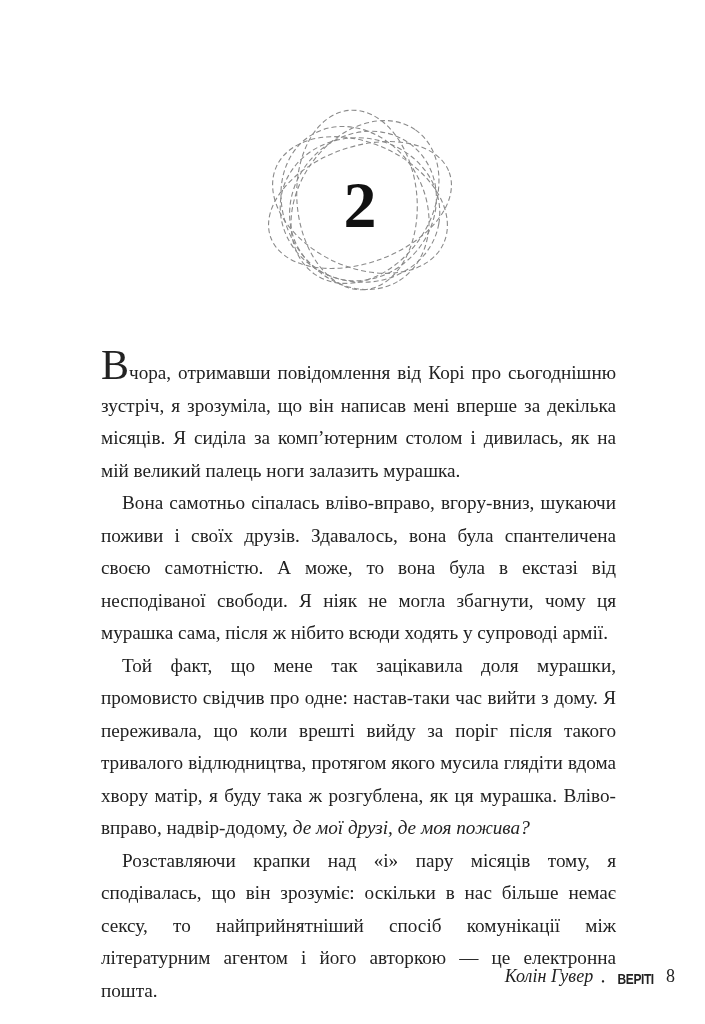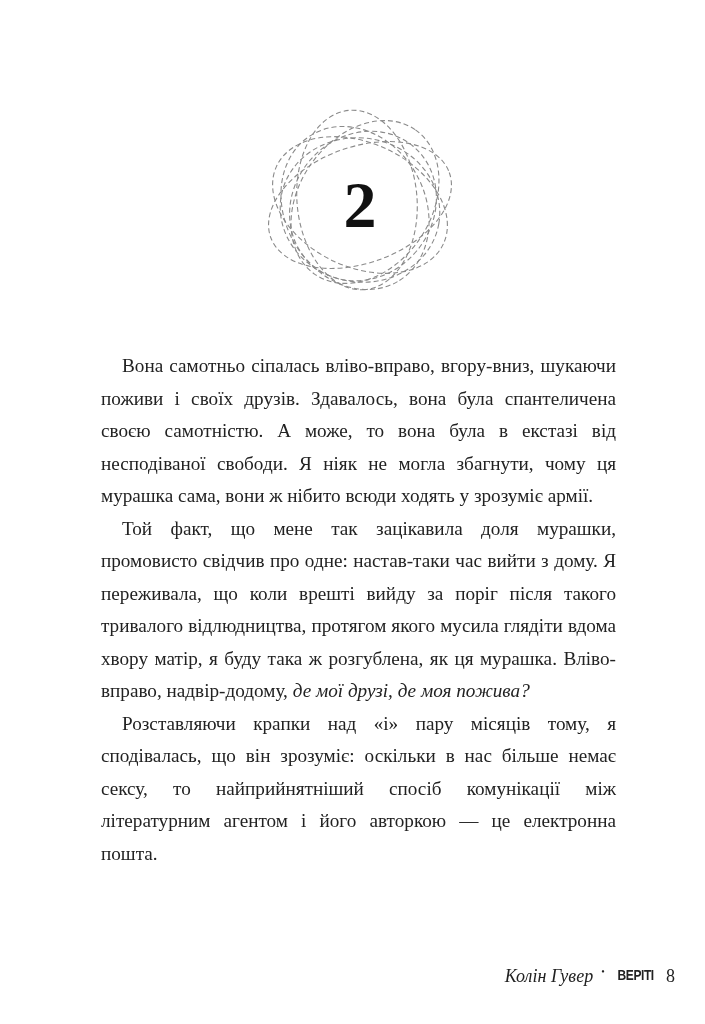--- a/index.html
+++ b/index.html
@@ -5,21 +5,21 @@
   html, body { margin:0; padding:0; background:#ffffff; }
   body { width:705px; height:1024px; position:relative; overflow:hidden; font-family:"DejaVu Serif", "Liberation Serif", serif; color:#222; }
   .emblem { position:absolute; left:255px; top:100px; width:210px; height:210px; }
   .emblem svg { position:absolute; left:0; top:0; }
   .chapter-num { position:absolute; left:0; top:0; width:210px; height:210px; display:flex; align-items:center; justify-content:center; font-family:"Liberation Serif", serif; font-weight:bold; font-size:66px; color:#111; }
   .body-text { position:absolute; left:101px; top:350px; width:515px; font-family:"Liberation Serif", serif; font-size:19.2px; line-height:32.5px; text-align:justify; color:#222; }
   .body-text p { margin:0; text-indent:21px; }
   .body-text p.first { text-indent:0; }
   .dropcap { font-size:42px; line-height:30px; }
   .ital { font-style:italic;margin-top:20px; }
-  .footer { position:absolute; right:30px; top:966px; font-family:"Liberation Serif", serif; font-size:18px; color:#222; display:flex; align-items:flex-start; gap:8px; }
+  .footer { position:absolute; right:30px; top:966px; font-family:"Liberation Serif", serif; font-size:18px; color:#222; display:flex; align-items:flex-end; gap:8px; }
   .footer .author { font-style:italic; }
   .footer .bullet { font-size:10px; }
   .footer .title { font-family:"Liberation Sans", sans-serif; font-weight:bold; font-size:15px; letter-spacing:-0.5px; transform:scaleX(0.8); display:inline-block; }
 </style>
 </head>
 <body>
 
 <div class="emblem">
   <svg width="210" height="210" viewBox="0 0 210 210">
     <g fill="none" stroke="#8a8a8a" stroke-width="1.1" stroke-dasharray="5 3">
@@ -29,21 +29,22 @@
       <ellipse cx="110" cy="102" rx="88" ry="66" transform="rotate(-55 110 102)"></ellipse>
       <ellipse cx="105" cy="110" rx="80" ry="72" transform="rotate(10 105 110)"></ellipse>
       <ellipse cx="102" cy="100" rx="90" ry="60" transform="rotate(85 102 100)"></ellipse>
       <ellipse cx="108" cy="106" rx="70" ry="78" transform="rotate(40 108 106)"></ellipse>
     </g>
   </svg>
   <div class="chapter-num">2</div>
 </div>
 
 <div class="body-text">
-  <p>Вона самотньо сіпалась вліво-вправо, вгору-вниз, шукаючи поживи і своїх друзів. Здавалось, вона була спантеличена своєю самотністю. А може, то вона була в екстазі від несподіваної свободи. Я ніяк не могла збагнути, чому ця мурашка сама, вони ж нібито всюди ходять у зрозуміє армії.</p>
+  <p class="first"><span class="dropcap">В</span><span>чора, отримавши повідомлення від Корі про сьогоднішню зустріч, я зрозуміла, що він написав мені вперше за декілька місяців. Я сиділа за комп’ютерним столом і дивилась, як на мій великий палець ноги залазить мурашка.</span></p>
+  <p>Вона самотньо сіпалась вліво-вправо, вгору-вниз, шукаючи поживи і своїх друзів. Здавалось, вона була спантеличена своєю самотністю. А може, то вона була в екстазі від несподіваної свободи. Я ніяк не могла збагнути, чому ця мурашка сама, після ж нібито всюди ходять у супроводі армії.</p>
   <p><span>Той факт, що мене так зацікавила доля мурашки, промовисто свідчив про одне: настав-таки час вийти з дому. Я переживала, що коли врешті вийду за поріг після такого тривалого відлюдництва, протягом якого мусила глядіти вдома хвору матір, я буду така ж розгублена, як ця мурашка. Вліво-вправо, надвір-додому, </span><span class="ital">де мої друзі, де моя пожива?</span></p>
   <p>Розставляючи крапки над «і» пару місяців тому, я сподівалась, що він зрозуміє: оскільки в нас більше немає сексу, то найприйнятніший спосіб комунікації між літературним агентом і його авторкою — це електронна пошта.</p>
 </div>
 
 <div class="footer">
   <span class="author">Колін Гувер</span>
   <span class="bullet">•</span>
   <span class="title">ВЕРІТІ</span>
   <span class="page">8</span>
 </div>

